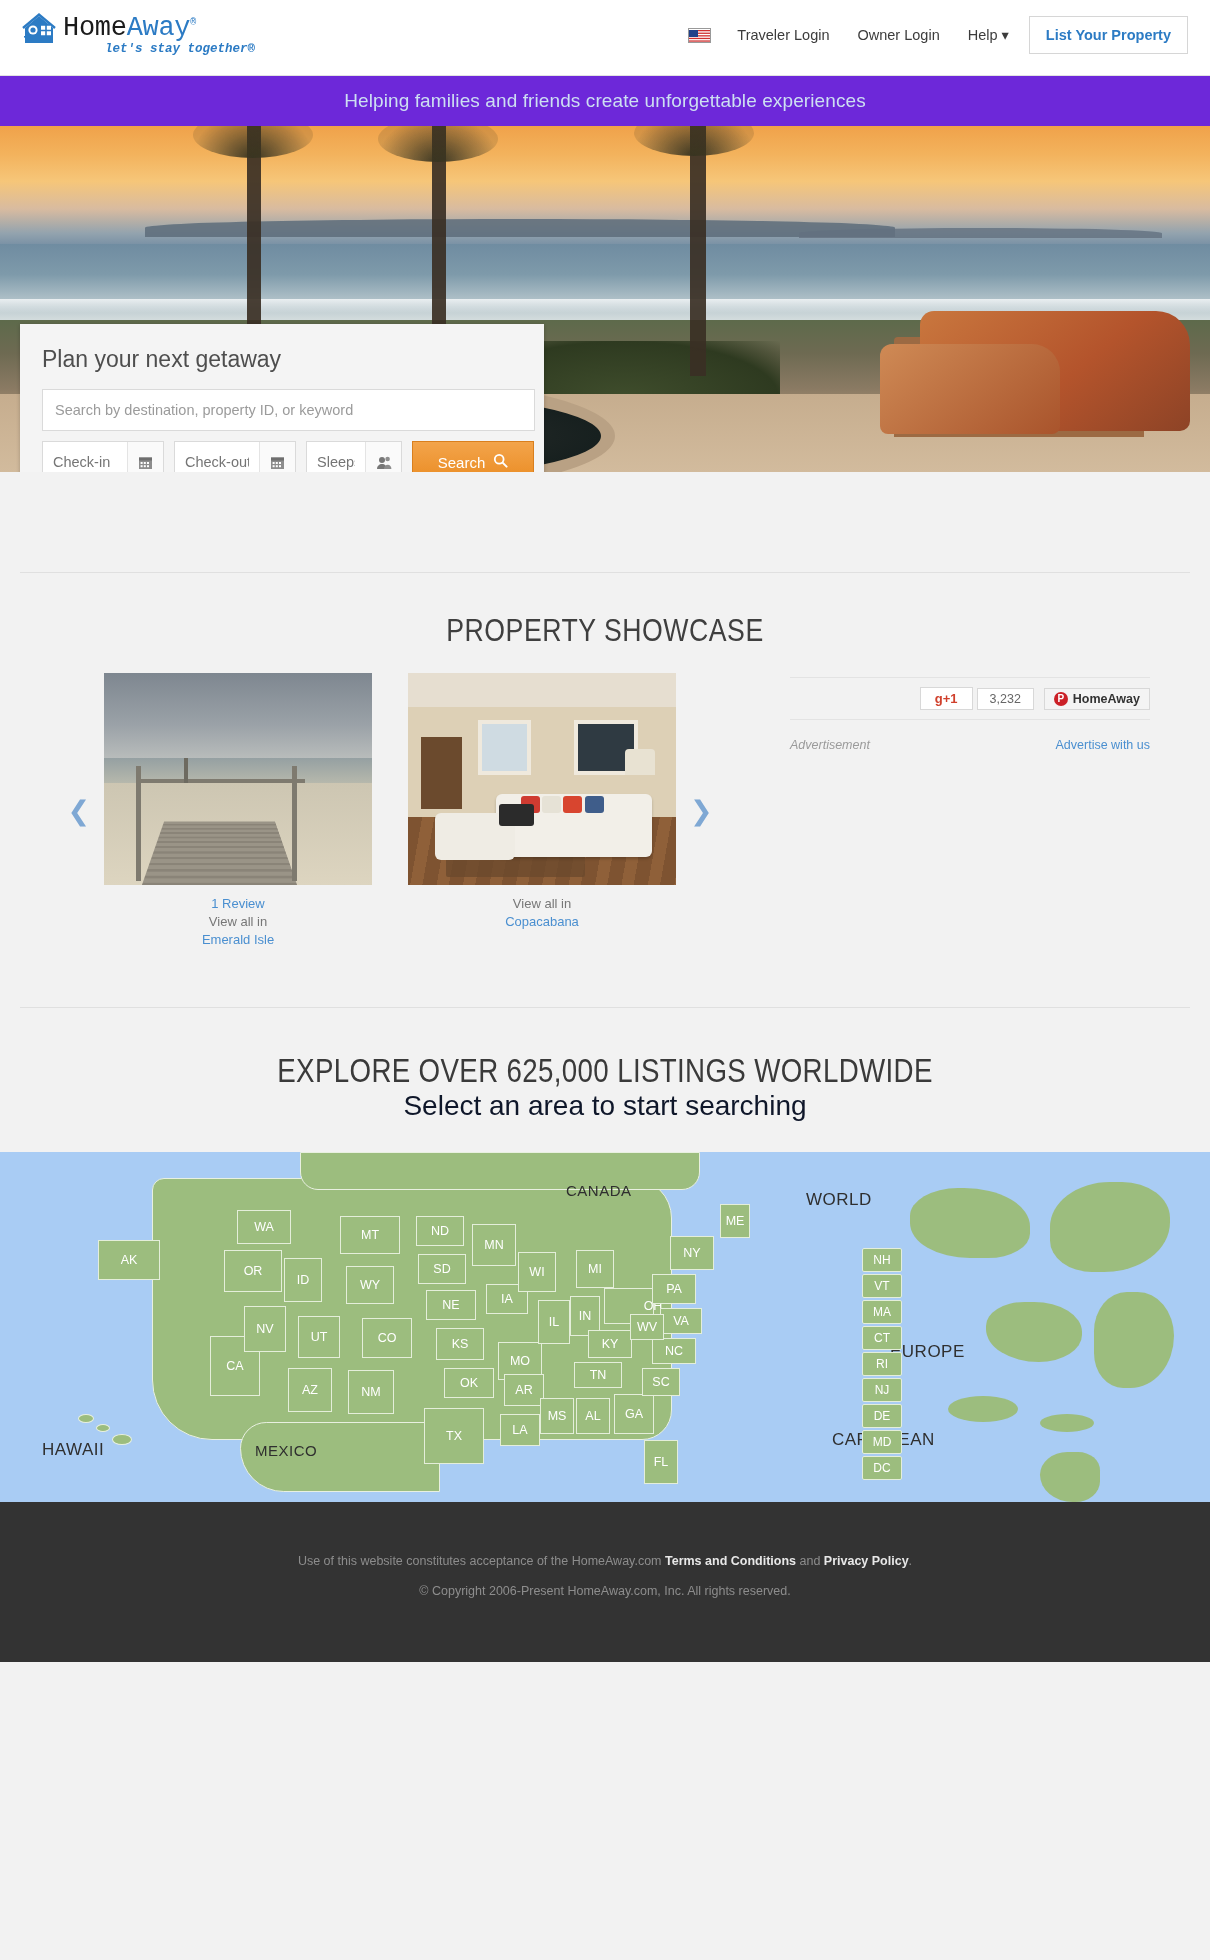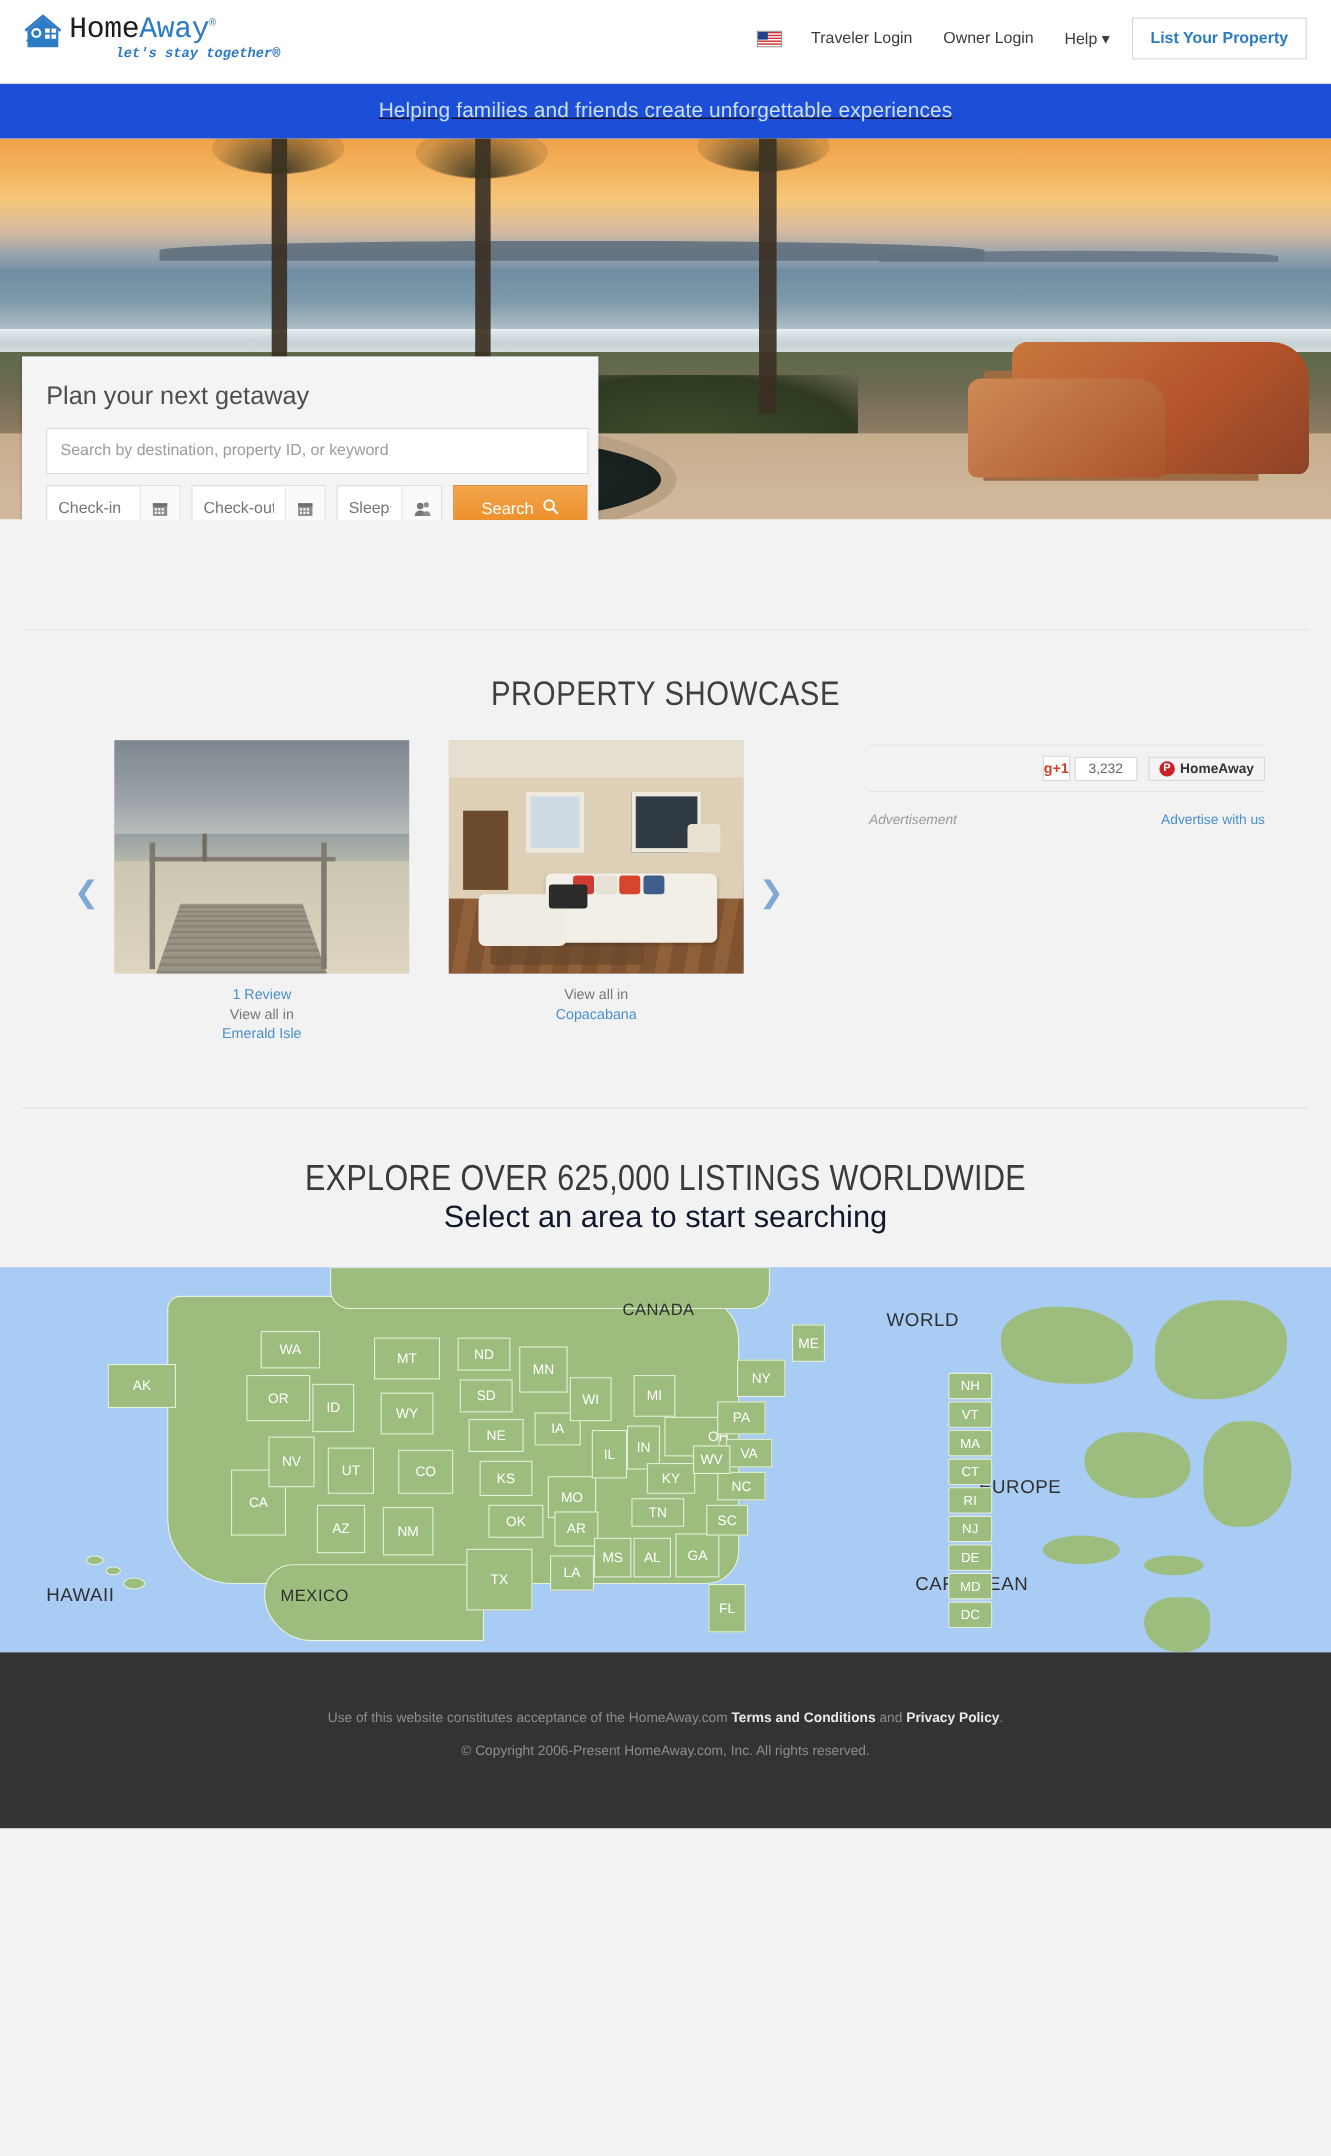--- a/index.html
+++ b/index.html
@@ -21,21 +21,21 @@
   .logo-tag { font-size: 12.5px; color: #2c7bc4; font-weight: bold; margin-top: -1px; margin-left: 42px; font-style: italic; }
 
   .nav { position: absolute; right: 22px; top: 16px; display: flex; align-items: center; gap: 0; }
   .flag-icon { width: 23px; height: 15px; position: relative; overflow: hidden; border: 1px solid #999; margin-right: 26px; }
   .nav-link { font-size: 14.5px; color: #3c3c3c; margin-right: 28px; cursor: pointer; white-space: nowrap; }
   .nav-link:last-of-type { margin-right: 20px; }
   .list-btn { border: 1px solid #d6d6d6; background: #fff; color: #2c7bc4;
     font-size: 14.5px; font-weight: bold; padding: 10px 16px; cursor: pointer; white-space: nowrap; }
 
   
-  .banner { height: 50px; background: #1d4ed8; display: flex; align-items: center; justify-content: center; text-decoration: underline; }
+  .banner { height: 50px; background: #6d28d9; display: flex; align-items: center; justify-content: center; }
   .banner-text { color: #cddff2; font-size: 19px; letter-spacing: 0.1px; }
 
   
   .hero { height: 346px; position: relative; overflow: hidden; }
   .hero-sky { position: absolute; inset: 0;
     background: linear-gradient(to bottom, #f0a24a 0%, #f3b25c 8%, #f6c679 16%, #d8bba0 24%, #93a3ae 31%, #7c93a6 34%); }
   .hero-sea { position: absolute; left: 0; right: 0; top: 34%; height: 22%;
     background: linear-gradient(to bottom, #6f8ca1 0%, #7e9aaa 40%, #b9c8ce 80%, #d3dcdd 100%); }
   .hero-land { position: absolute; left: 0; right: 0; top: 56%; bottom: 0;
     background: linear-gradient(to bottom, #5d6a4b 0%, #6e6a52 22%, #8a7a63 45%, #b99c79 70%, #c9ab88 100%); }
@@ -125,21 +125,21 @@
   .pr-rug { position: absolute; left: 14%; top: 84%; width: 52%; height: 12%;
     background: #6b4a2d; opacity: .8; border-radius: 2px; }
   .card-caption { text-align: center; padding-top: 10px; font-size: 13px; line-height: 18px; }
   .cap-review { color: #4a8fd0; cursor: pointer; }
   .cap-viewall { color: #777; }
   .cap-place { color: #4a8fd0; cursor: pointer; }
   .sc-right { width: 390px; padding-left: 30px; padding-top: 4px; }
   .social-row { border-top: 1px solid #e3e3e3; border-bottom: 1px solid #e3e3e3;
     padding: 9px 0; display: flex; justify-content: flex-end; align-items: center; gap: 10px; }
   .gplus { display: flex; align-items: center; }
-  .gplus-btn { border: 1px solid #d8d8d8; background: #fff; padding: 3px 0; font-size: 13px;
+  .gplus-btn { border: 1px solid #d8d8d8; background: #fff; padding: 3px 14px; font-size: 13px;
     color: #d0402c; font-weight: bold; cursor: pointer; }
   .gplus-count { border: 1px solid #d8d8d8; background: #fff; padding: 3px 12px; font-size: 12.5px;
     color: #666; margin-left: 4px; cursor: pointer; }
   .pin-btn { border: 1px solid #d8d8d8; background: #f4f4f4; padding: 3px 9px; font-size: 12.5px;
     color: #333; font-weight: bold; display: flex; align-items: center; gap: 5px; cursor: pointer; }
   .pin-circle { width: 14px; height: 14px; border-radius: 50%; background: #cb2027; color: #fff;
     font-size: 10px; display: flex; align-items: center; justify-content: center; font-weight: bold; }
   .ad-row { display: flex; justify-content: space-between; padding-top: 18px; font-size: 12.5px; }
   .ad-label { color: #9b9b9b; font-style: italic; }
   .ad-link { color: #4a8fd0; cursor: pointer; }

